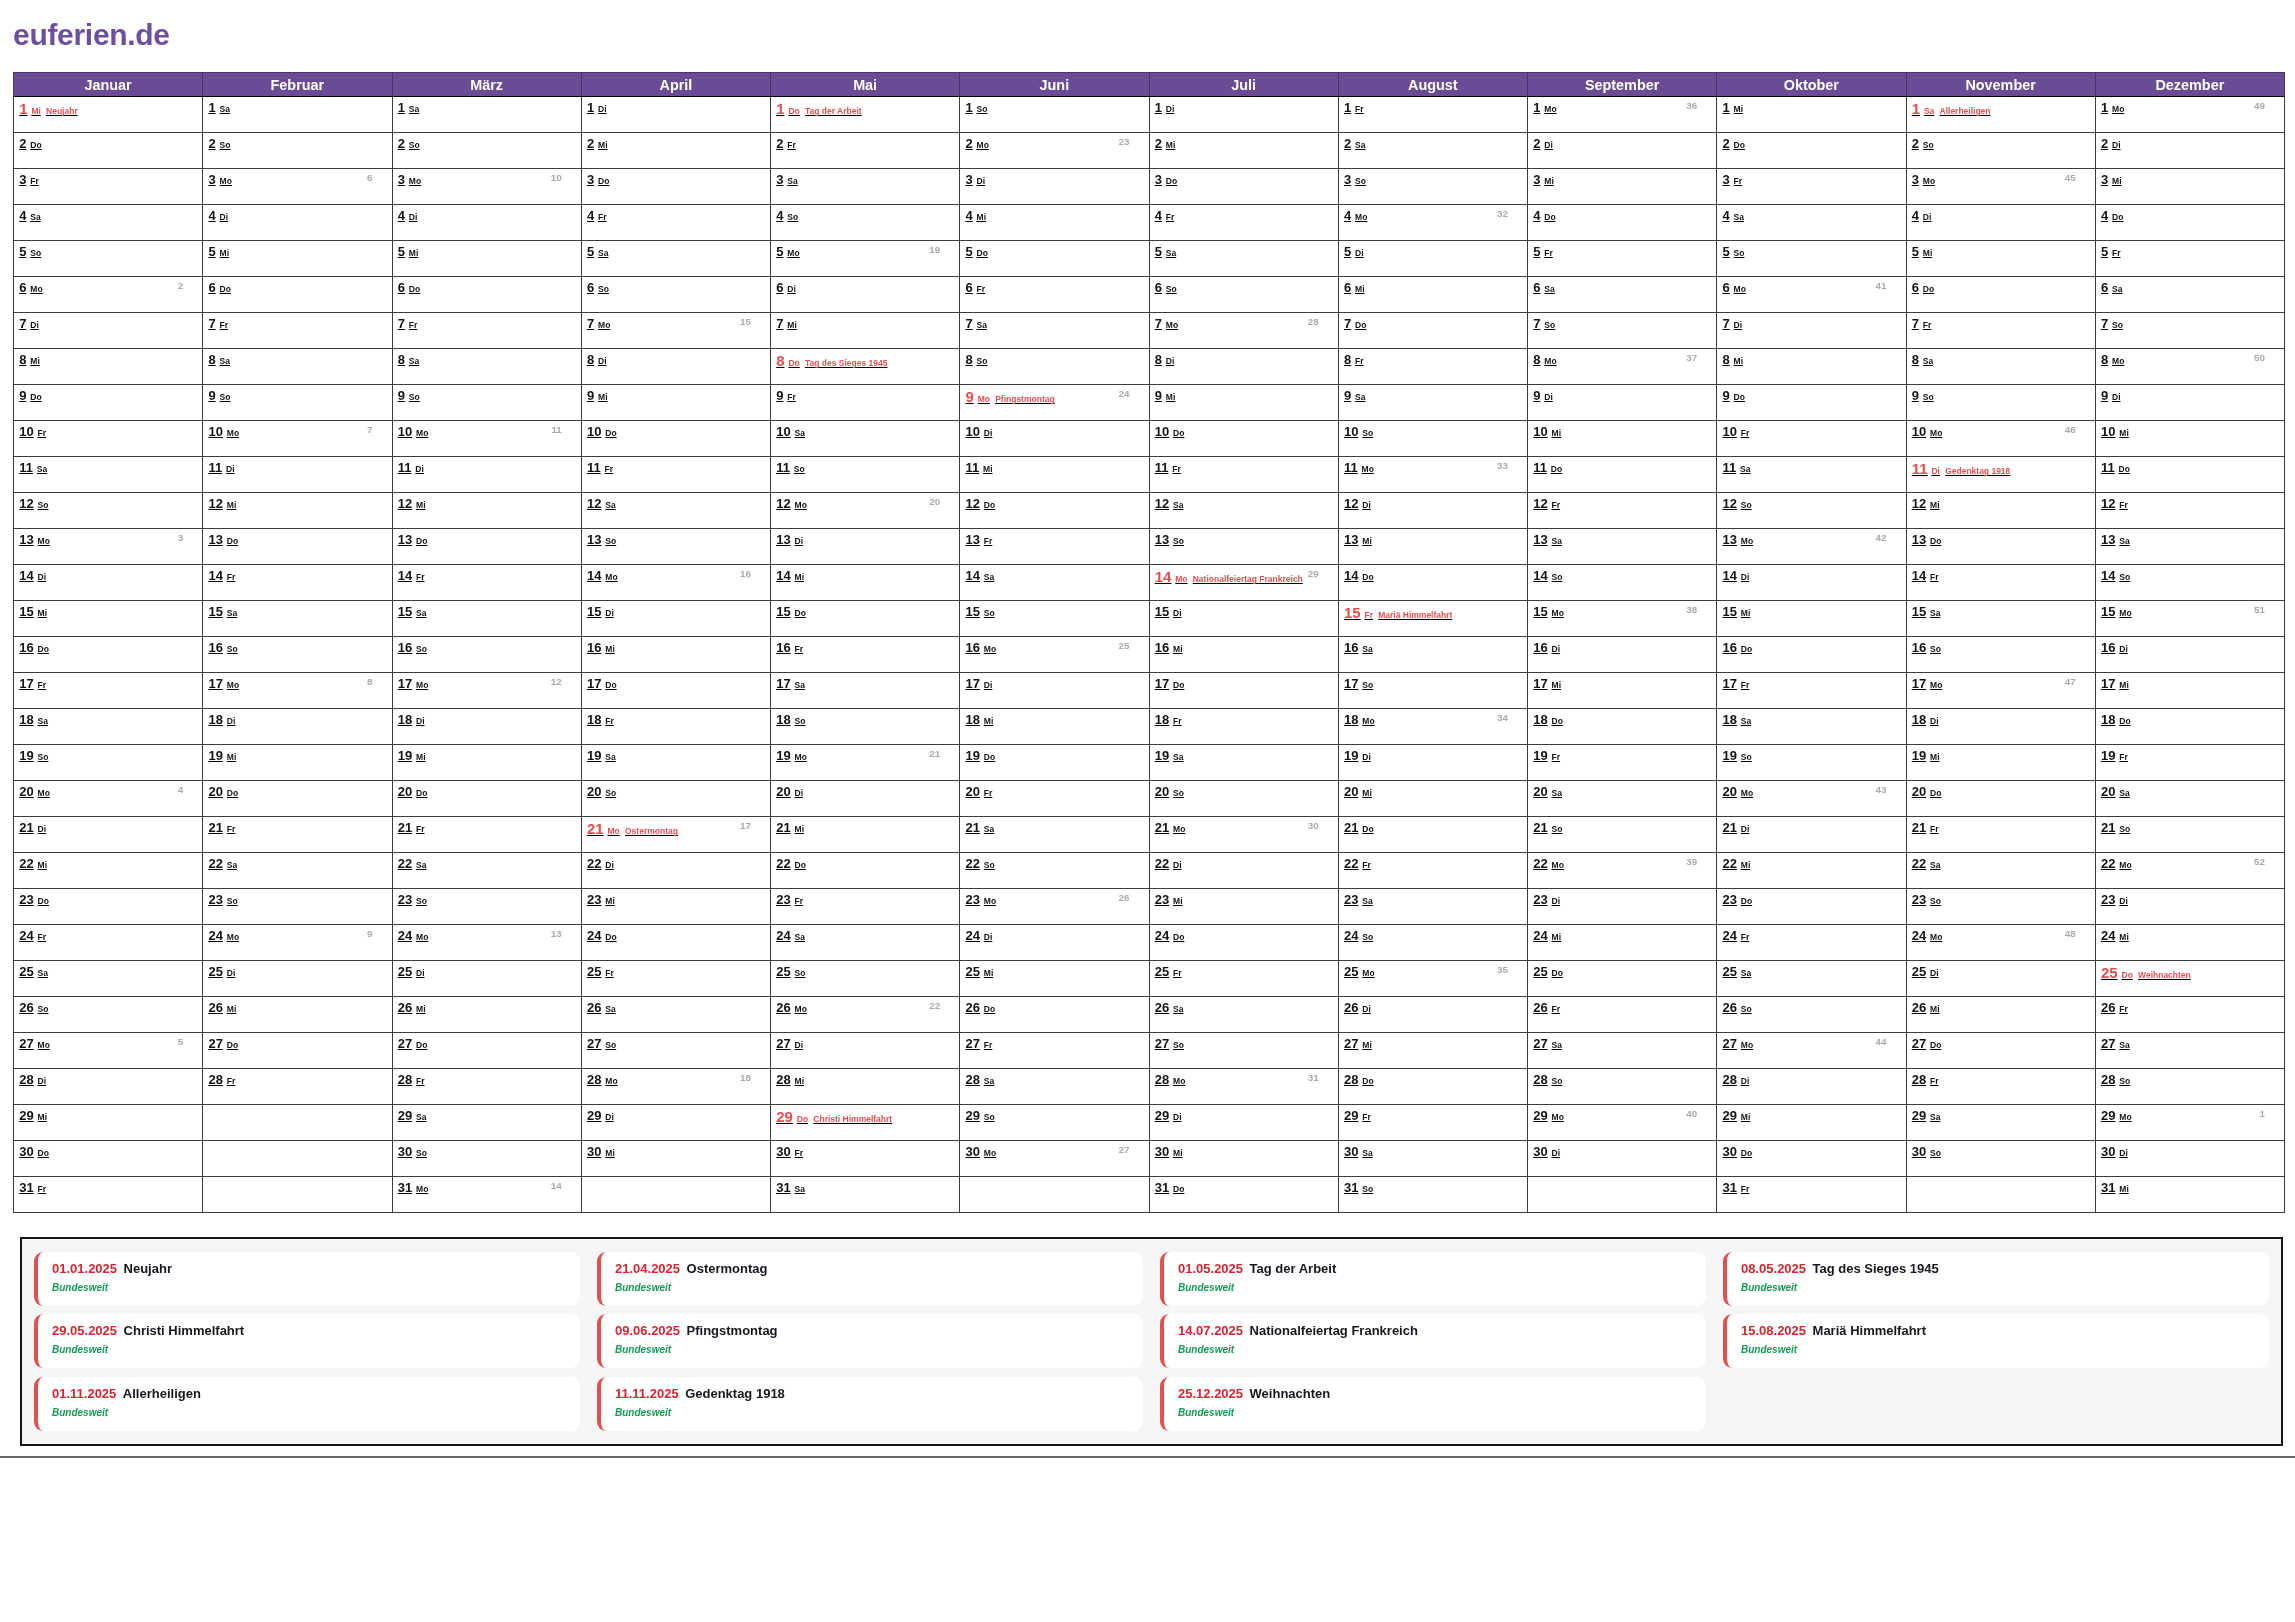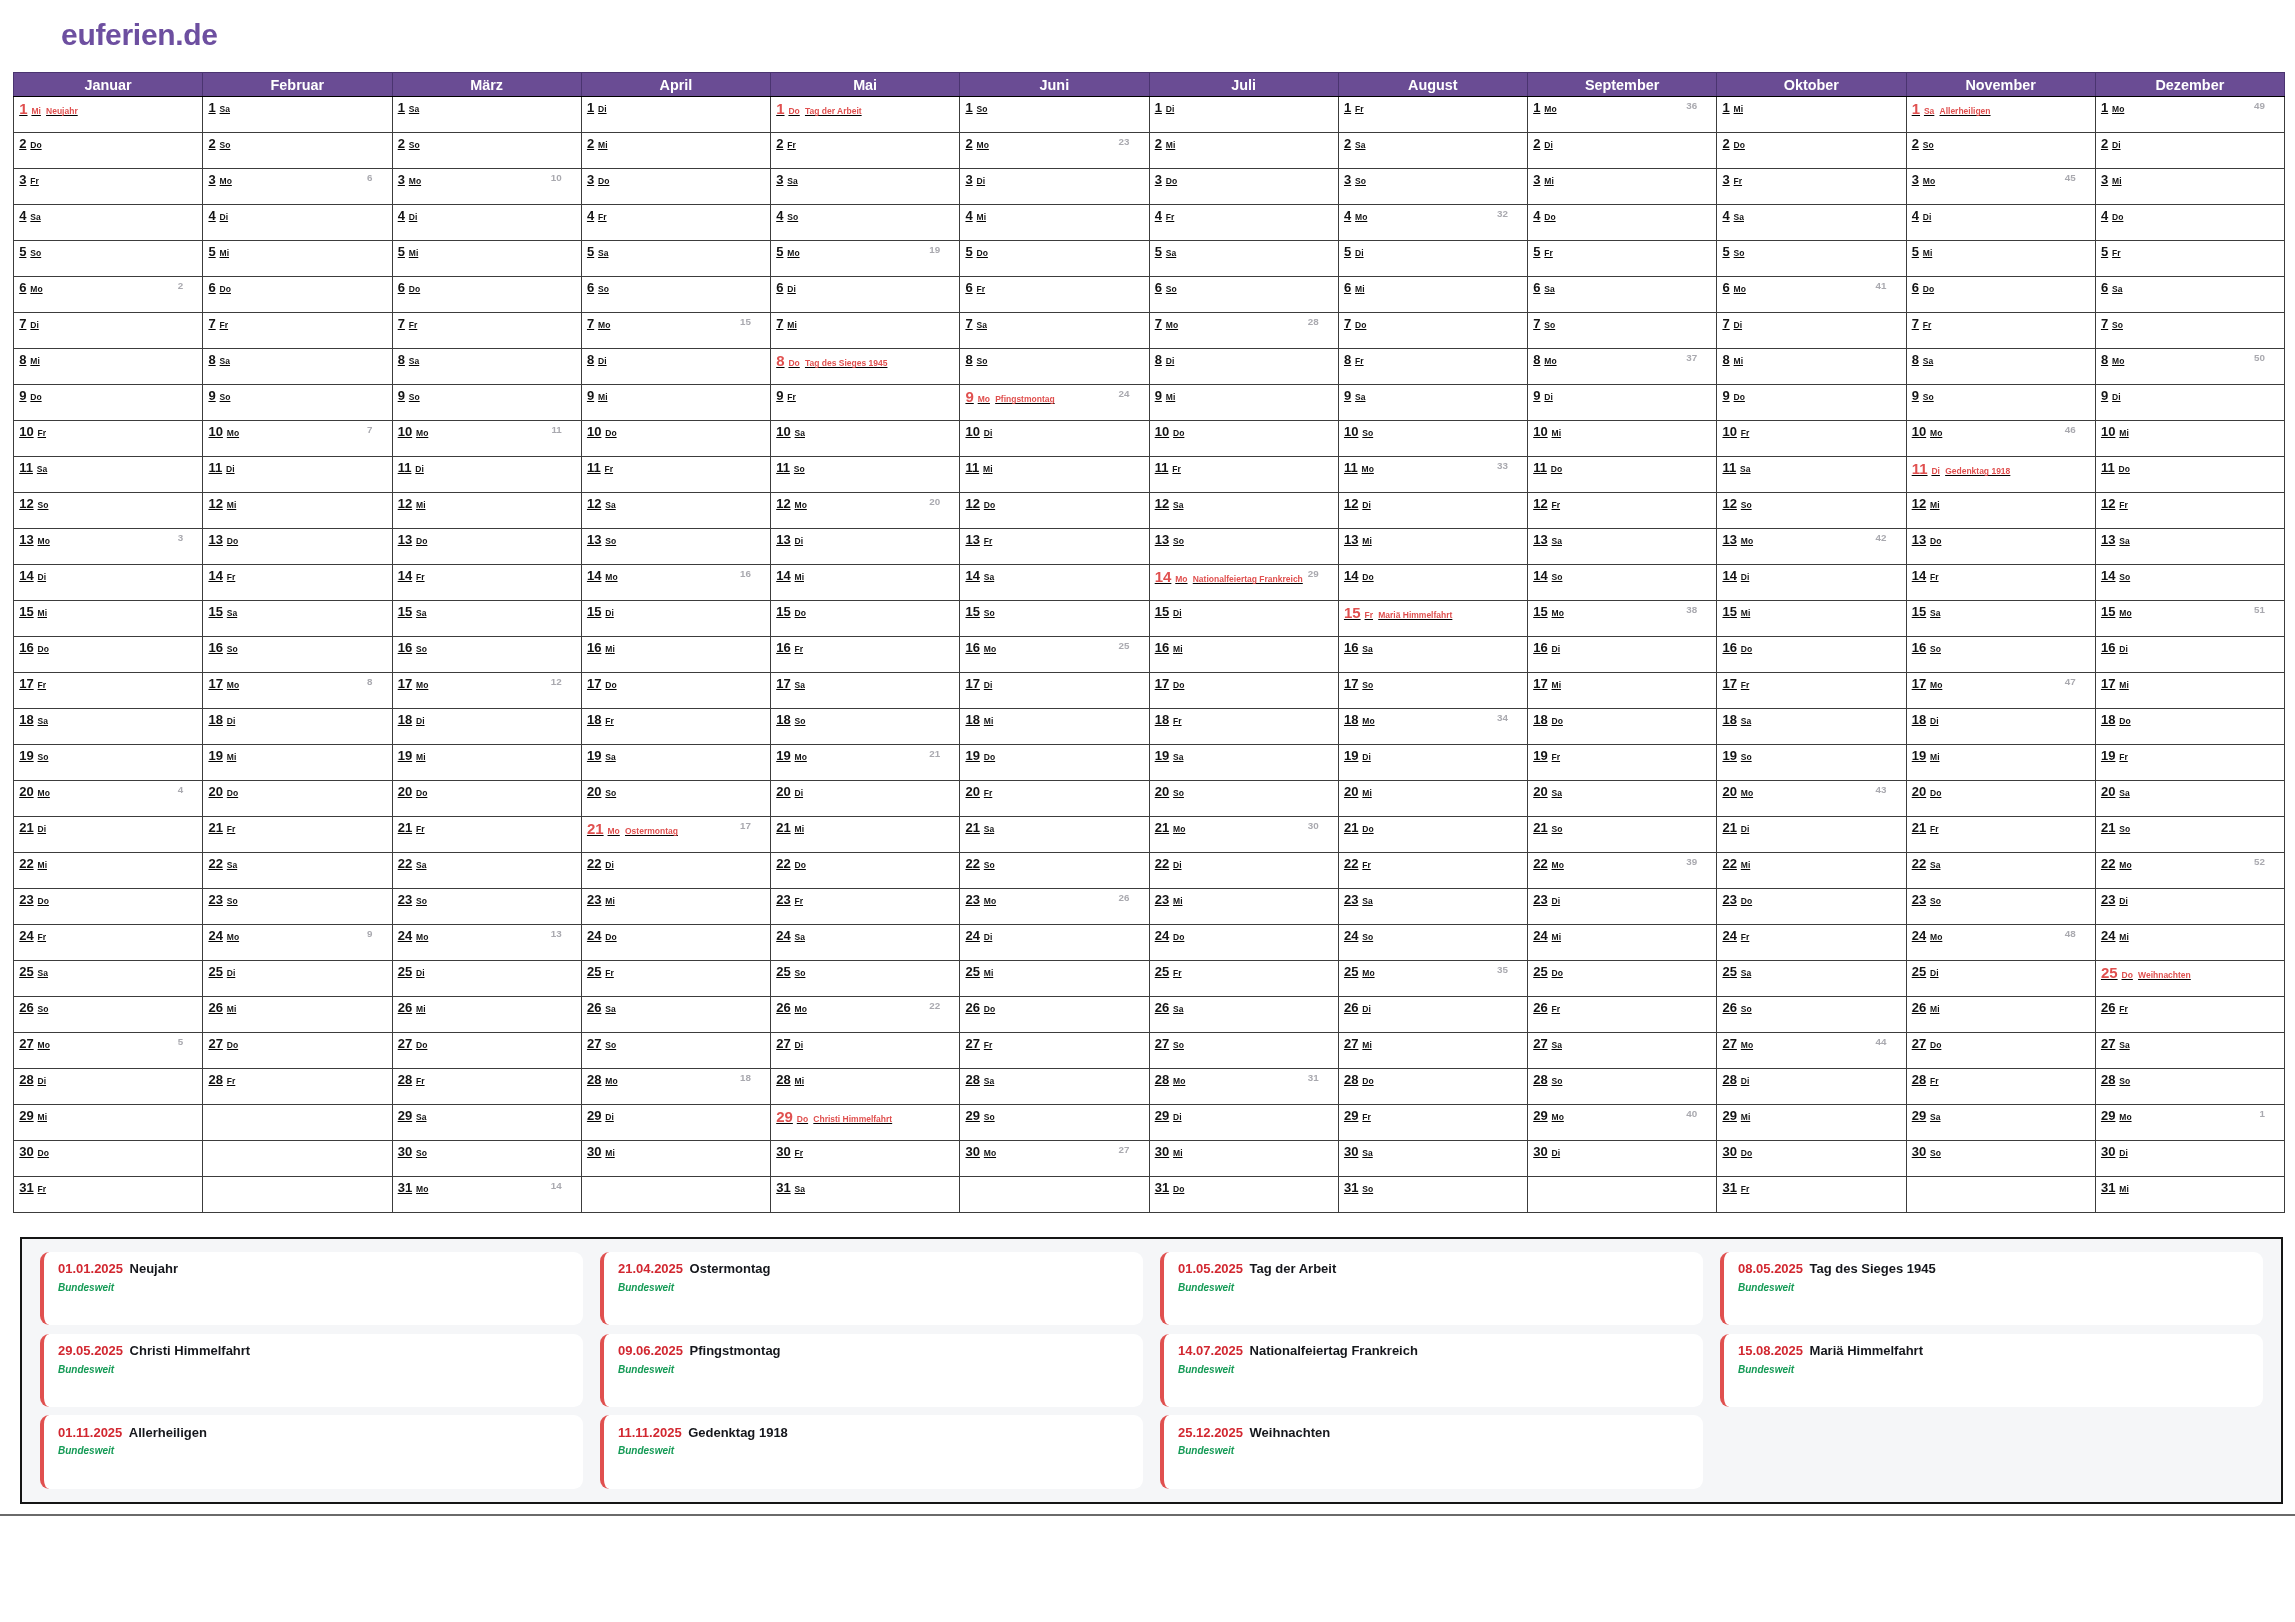--- a/index.html
+++ b/index.html
@@ -7,40 +7,40 @@
     --vacation-weekend-bg:#f9a759; --holiday-text:#e0504f; --week-number:#a9a9af;
     --grid-line:#3c3c3c; --legend-date:#d22730; --legend-scope:#149a55;
     --legend-accent:#e0504f; --logo:#6d4fa0; --legend-bg:#f5f6f8;
   }
   *{margin:0;padding:0;box-sizing:border-box;}
   html,body{width:2295px;height:1623px;background:#fff;overflow:hidden;
     font-family:"Liberation Sans",sans-serif;}
   .topbar{display:flex;justify-content:space-between;align-items:center;
     height:63px;margin:3.9px 10.5px 5.2px 13px;}
   .title{font-size:41px;font-weight:bold;color:#000;letter-spacing:-0.7px;white-space:nowrap;}
-  .logo{font-size:30px;font-weight:bold;color:var(--logo);letter-spacing:-0.3px;margin-left:48px;}
+  .logo{font-size:30px;font-weight:bold;color:var(--logo);letter-spacing:-0.3px;}
   table.cal{table-layout:fixed;border-collapse:collapse;width:2272px;
     margin-left:13px;border:1.3px solid #000;}
   table.cal th{height:24px;background:var(--header-bg);color:#fff;font-size:14.4px;
     font-weight:bold;text-align:center;border:0.7px solid #4a3470;border-bottom:1.3px solid #000;}
   table.cal tbody tr{height:36px;text-decoration:underline;}
   table.cal td{border:0.7px solid var(--grid-line);vertical-align:top;background:#fff;}
   td.we{background:var(--weekend-bg);}
   td.vd{background:var(--vacation-weekday-bg);}
   td.vw{background:var(--vacation-weekend-bg);margin-left:36px;}
   .cc{position:relative;height:100%;padding:3.3px 23.6px 0 5.2px;line-height:1.25;}
   .dn{font-size:13px;font-weight:bold;color:#141414;margin-right:3.9px;}
   .wdy{font-size:8.5px;font-weight:bold;color:#141414;margin-right:5.2px;}
   .hn{font-size:8.5px;font-weight:bold;color:var(--holiday-text);}
   .wk{position:absolute;top:3.3px;right:19px;font-size:9.8px;font-weight:bold;
     color:var(--week-number);}
   td.hol .dn{font-size:15px;color:var(--holiday-text);}
   td.hol .wdy{color:var(--holiday-text);}
-  .legend{margin:23.6px 10.5px 0 19.6px;width:2263px;height:267px;background:var(--legend-bg);
-    border:2px solid #151515;padding:13px 18px;
+  .legend{margin:23.6px 10.5px 0 19.6px;width:2263px;height:209px;background:var(--legend-bg);
+    border:2px solid #151515;padding:13px 12px;
     display:grid;grid-template-columns:repeat(4,1fr);gap:8.5px 17px;}
   .lcard{background:#fff;border-radius:9.2px;border-left:4.6px solid var(--legend-accent);
     padding:9.2px 13px 6.5px 14.4px;min-height:54px;}
   .l1{margin-bottom:5.9px;}
   .ldate{font-size:13px;font-weight:bold;color:var(--legend-date);margin-right:6.5px;}
   .lname{font-size:13px;font-weight:bold;color:#15171c;}
   .lscope{font-size:10px;font-weight:bold;font-style:italic;color:var(--legend-scope);}
   .bottom-rule{margin-top:10.5px;width:2295px;height:2px;background:#6a6a6a;}
 </style>
 </head>

